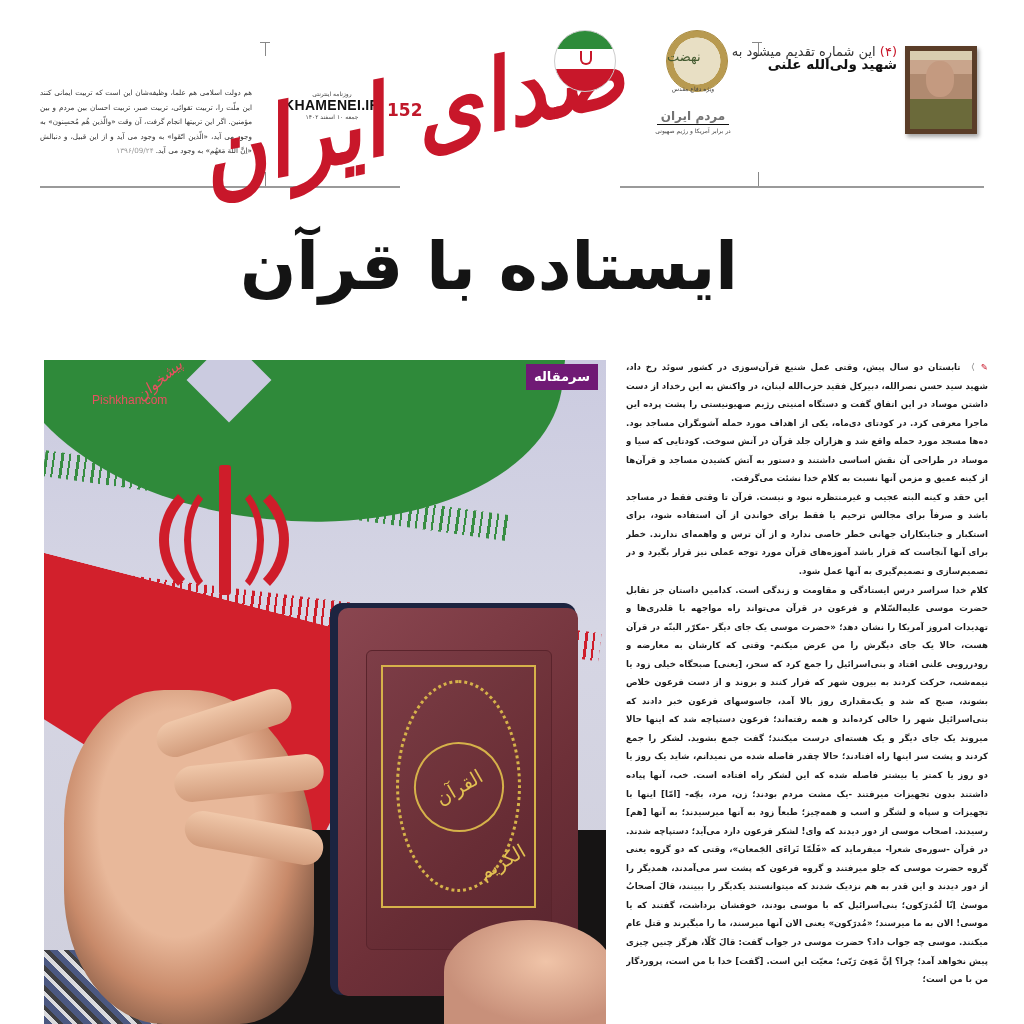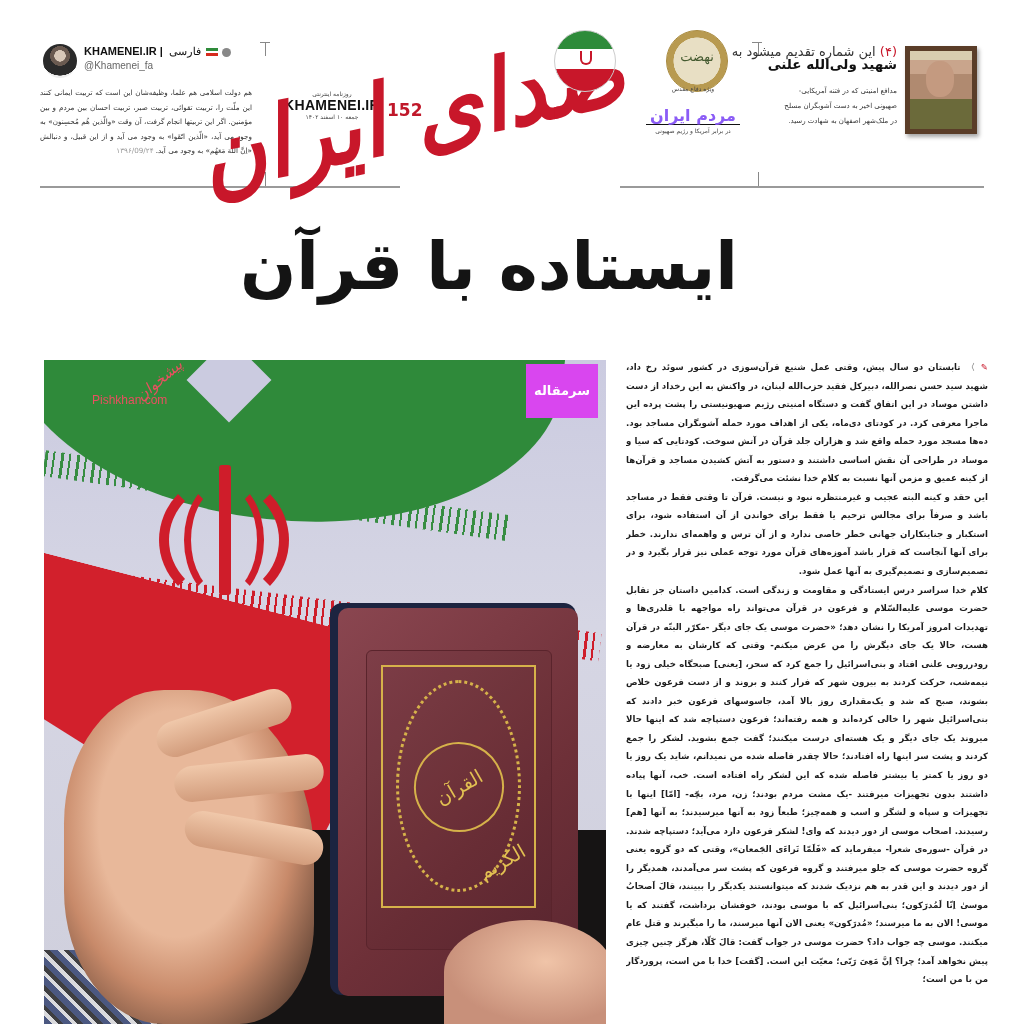--- a/index.html
+++ b/index.html
@@ -36,25 +36,25 @@
 
   .title-logo { position: absolute; left: 400px; top: 30px; width: 230px; height: 160px; direction: rtl; }
   .title-logo .calli { position: absolute; right: 0; top: 34px; font-family: "DejaVu Serif", serif; font-weight: bold; font-size: 86px; line-height: 96px; color: #c8172a; transform: skewY(-12deg) scaleY(1.15); letter-spacing: -2px; white-space: nowrap; }
 
   .flag-badge { position: absolute; left: 554px; top: 30px; width: 62px; height: 62px; border-radius: 50%; overflow: hidden; border: 1px solid #ccc;
     background: linear-gradient(#2e8b3a 0 30%, #ffffff 30% 64%, #c8172a 64%); }
   .flag-badge .emblem { position: absolute; left: 25px; top: 20px; width: 12px; height: 14px; border: 2px solid #c8172a; border-top: none; border-radius: 0 0 8px 8px; }
 
   .seal { position: absolute; left: 666px; top: 30px; width: 62px; height: 62px; border-radius: 50%;
     background: radial-gradient(circle, #e8dfc4 0 55%, #b89a50 56% 70%, #d8c48a 71% 100%); border: 1px solid #a88a40; }
-  .seal .txt { position: absolute; left: 0; right: 0; top: 18px; text-align: center; font-family: Liberation Serif, serif; font-size: 13px; color: #445a30; direction: rtl; }
+  .seal .txt { position: absolute; left: 0; right: 0; top: 18px; text-align: left; font-family: Liberation Serif, serif; font-size: 13px; color: #445a30; direction: rtl; }
 
   .special { position: absolute; left: 634px; top: 85px; width: 118px; text-align: center; direction: rtl; }
   .special .kicker { font-size: 6px; color: #444; }
-  .special .main { font-size: 16px; font-weight: bold; color: #8b5cf6; line-height: 16px; border-bottom: 1px solid #111; display: inline-block; padding: 0 4px; margin-top: 16px; }
+  .special .main { font-size: 12px; font-weight: bold; color: #737373; line-height: 16px; border-bottom: 1px solid #111; display: inline-block; padding: 0 4px; margin-top: 16px; }
   .special .sub { font-size: 6px; color: #444; margin-top: 2px; }
 
   
   .martyr { position: absolute; left: 770px; top: 40px; width: 215px; height: 130px; direction: rtl; }
   .martyr-photo { position: absolute; left: 135px; top: 6px; width: 72px; height: 88px; background: #5a3d28; padding: 5px; box-shadow: 2px 3px 4px rgba(0,0,0,0.35); }
   .martyr-photo .inner { width: 100%; height: 100%;
     background: linear-gradient(180deg, #d8cdb0 0 12%, #c9a58c 12% 30%, #b08a70 30% 62%, #6b6a3a 62% 100%);
     position: relative; }
   .martyr-photo .inner::before { content: ""; position: absolute; left: 16px; top: 10px; width: 28px; height: 36px; border-radius: 45%; background: #c49a80; }
   .martyr-dedication { position: absolute; right: 88px; top: 4px; font-size: 13px; color: #333; white-space: nowrap; }
@@ -88,21 +88,21 @@
   .ph-finger { position: absolute; height: 36px; border-radius: 18px; background: linear-gradient(#f0c8aa, #d29c7c); }
   .ph-book-zip { position: absolute; left: 286px; top: 243px; width: 246px; height: 392px; background: #1c2440; border-radius: 12px; }
   .ph-book { position: absolute; left: 294px; top: 248px; width: 240px; height: 388px; background: linear-gradient(135deg, #8a4650, #6e3038 60%, #5a2630); border-radius: 10px; }
   .ph-book-inset { position: absolute; left: 322px; top: 290px; width: 186px; height: 300px; border: 1px solid #5a242c; border-radius: 6px; background: rgba(0,0,0,0.05); }
   .ph-book-frame { position: absolute; left: 337px; top: 305px; width: 155px; height: 243px; border: 2px solid #d6b24a; }
   .ph-book-oval { position: absolute; left: 352px; top: 320px; width: 125px; height: 212px; border-radius: 50%; border: 3px dotted #d6b24a; }
   .ph-book-medal { position: absolute; left: 370px; top: 382px; width: 90px; height: 90px; border-radius: 50%; border: 2px solid #d6b24a; text-align: center; line-height: 86px;
     font-family: "DejaVu Serif", serif; font-size: 19px; color: #e2c052; direction: rtl; transform: rotate(-30deg); }
   .ph-thumb { position: absolute; left: 400px; top: 560px; width: 170px; height: 104px; background: radial-gradient(ellipse at 60% 40%, #f0c4a8, #c8907a 70%); border-radius: 50% 50% 0 0; }
 
-  .editorial-badge { position: absolute; right: 8px; top: 4px; background: #d946ef; color: #ffffff; font-weight: bold; font-size: 13px; line-height: 22px; padding: 16px 8px; direction: rtl; }
+  .editorial-badge { position: absolute; right: 8px; top: 4px; background: #701a75; color: #ffffff; font-weight: bold; font-size: 13px; line-height: 22px; padding: 2px 8px; direction: rtl; }
   .watermark { position: absolute; left: 48px; top: 10px; color: #e85060; direction: rtl; }
   .watermark .fa { font-family: "DejaVu Serif", serif; font-size: 15px; font-style: italic; transform: rotate(-40deg); display: inline-block; margin-left: 40px; }
   .watermark .en { display: block; font-family: "Liberation Sans", sans-serif; font-size: 12px; direction: ltr; margin-top: 4px; }
 
   
   .article { position: absolute; left: 626px; top: 358px; width: 362px; height: 666px; direction: rtl; text-align: justify; text-align-last: right;
     font-family: "DejaVu Sans", sans-serif; font-size: 8.6px; line-height: 18.55px; color: #1e1e1e; overflow: hidden; font-weight: bold; }
   .article p { margin: 0; }
   .article .lead-icon { color: #c8172a; margin-left: 4px; }
   .article .lead-chev { color: #888; margin-left: 4px; }
@@ -114,28 +114,20 @@
   <div class="rule" style="left:40px; top:186px; width:360px;"></div>
   <div class="rule" style="left:620px; top:186px; width:364px;"></div>
   <div class="vtick" style="left:265px; top:42px; height:14px;"></div>
   <div class="htick" style="left:260px; top:42px; width:10px;"></div>
   <div class="vtick" style="left:265px; top:172px; height:14px;"></div>
   <div class="vtick" style="left:758px; top:42px; height:14px;"></div>
   <div class="htick" style="left:752px; top:42px; width:10px;"></div>
   <div class="vtick" style="left:758px; top:172px; height:14px;"></div>
 
   <section class="tweet">
-    <div class="tweet-head">
-      <div class="tweet-avatar"></div>
-      <div class="tweet-name">
-        <span>KHAMENEI.IR</span> |
-        <span class="fa">فارسی</span><span class="tweet-flag"></span><span class="tweet-verified"></span>
-      </div>
-      <div class="tweet-handle">@Khamenei_fa</div>
-    </div>
     <p class="tweet-body">
       <span>هم دولت اسلامی هم علما، وظیفه‌شان این است که تربیت ایمانی کنند این ملّت را، تربیت تقوائی، تربیت صبر، تربیت احسان بین مردم و بین مؤمنین. اگر این تربیتها انجام گرفت، آن وقت «والّذین هُم مُحسِنون» به وجود می آید، «الّذین اتّقَوا» به وجود می آید و از این قبیل، و دنبالش «اِنَّ اللهَ مَعَهُم» به وجود می آید.</span>
       <span class="tweet-date">۱۳۹۶/09/۲۴</span>
     </p>
   </section>
 
   <div class="paper-info">
     <div class="kicker">روزنامه اینترنتی</div>
     <div class="brand">KHAMENEI.IR</div>
     <div class="date">جمعه ۱۰ اسفند ۱۴۰۲</div>
@@ -163,21 +155,20 @@
 
   <section class="martyr">
     <div class="martyr-photo">
         <div class="inner"></div>
       </div>
     <div class="martyr-dedication">
       <span class="num">(۴)</span>
       <span>این شماره تقدیم میشود به</span>
     </div>
     <div class="martyr-name">شهید ولی‌الله علنی</div>
-    <div class="martyr-desc">مدافع امنیتی که در فتنه آمریکایی-صهیونی اخیر به دست آشوبگران مسلح در ملک‌شهر اصفهان به شهادت رسید.</div>
   </section>
 </header>
 
 <h1 class="headline">ایستاده با قرآن</h1>
 
 <figure class="photo">
   <div class="ph-flag-white"></div>
   <div class="ph-green"></div>
   <div class="ph-green-notch"></div>
   <div class="ph-kufic-top"></div>

